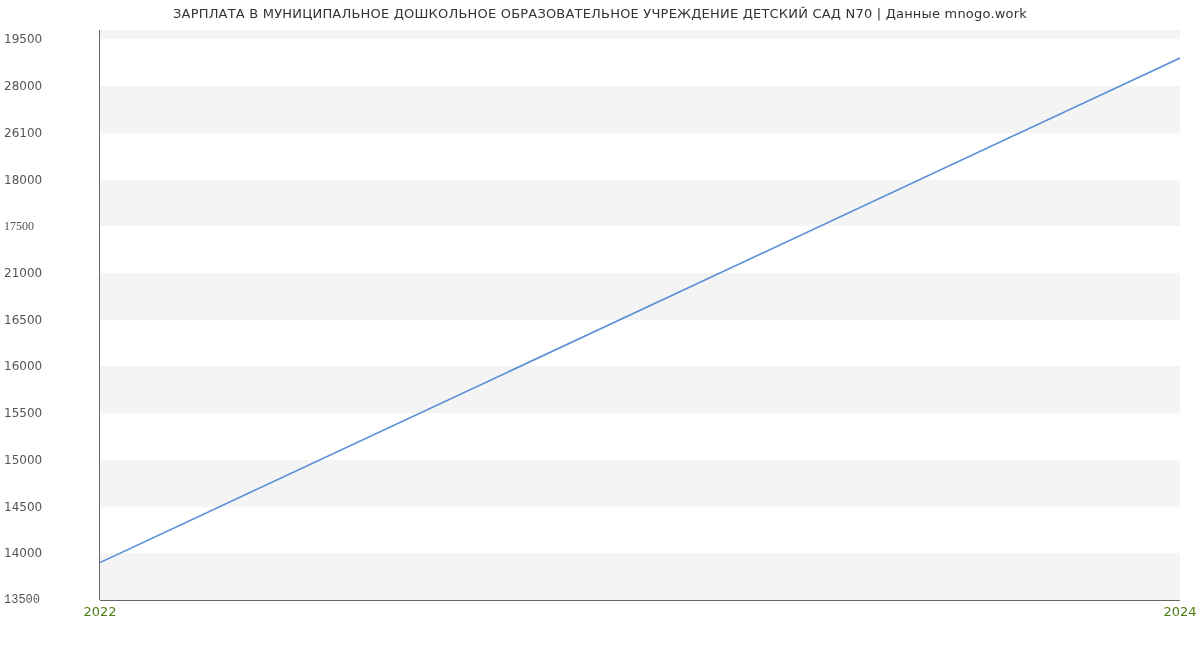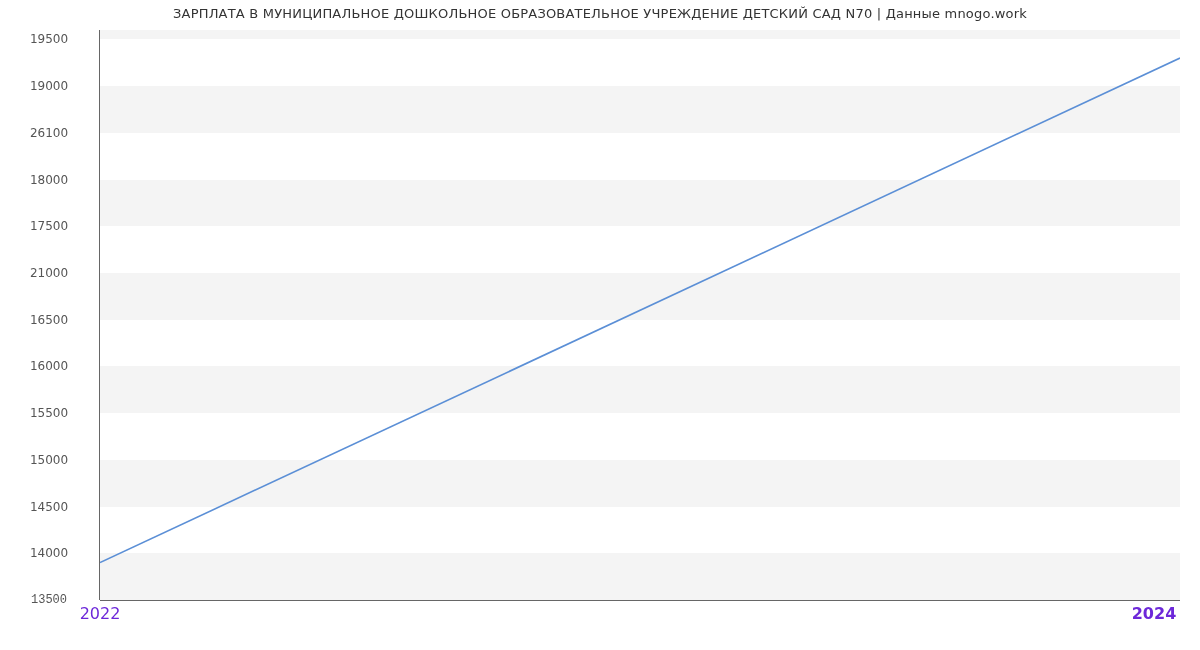--- a/index.html
+++ b/index.html
@@ -38,30 +38,30 @@
   .grid-band {
     position: absolute;
     left: 0;
     width: 100%;
     background: #ffffff;
   }
   .y-tick-label {
     position: absolute;
     right: 1106px; 
     width: 90px;
-    text-align: center;
+    text-align: left;
     font-size: 12px;
     color: #555;
     transform: translateY(-50%);
   }
   .x-tick-label {
     position: absolute;
     top: 604px; 
-    font-size: 16px;
-    color: #6d28d9;
+    font-size: 13px;
+    color: #4d7c0f;
     transform: translateX(-50%);
   }
   .axis-line {
     position: absolute;
     background: #666;
   }
   svg.line-layer {
     position: absolute;
     left: 0;
     top: 0;
@@ -90,20 +90,20 @@
   <div class="axis-line" id="y-axis-line" style="left: 99px; top: 30px; width: 1px; height: 570px;"></div>
   <div class="axis-line" id="x-axis-line" style="left: 100px; top: 600px; width: 1080px; height: 1px;"></div>
 <div class="y-tick-label" style="top: 600px; font-family: Liberation Mono, monospace;">13500</div>
     <div class="y-tick-label" style="top: 553.279px;">14000</div>
     <div class="y-tick-label" style="top: 506.557px;">14500</div>
     <div class="y-tick-label" style="top: 459.836px;">15000</div>
     <div class="y-tick-label" style="top: 413.115px;">15500</div>
     <div class="y-tick-label" style="top: 366.393px;">16000</div>
     <div class="y-tick-label" style="top: 319.672px;">16500</div>
     <div class="y-tick-label" style="top: 272.951px;">21000</div>
-    <div class="y-tick-label" style="top: 226.23px;">17500</div>
+    <div class="y-tick-label" style="top: 226.23px; font-family: Liberation Serif, serif;">17500</div>
     <div class="y-tick-label" style="top: 179.508px;">18000</div>
     <div class="y-tick-label" style="top: 132.787px;">26100</div>
-    <div class="y-tick-label" style="top: 86.0656px;">19000</div>
+    <div class="y-tick-label" style="top: 86.0656px;">28000</div>
     <div class="y-tick-label" style="top: 39.3443px;">19500</div>
     <div class="x-tick-label" style="left: 100px;">2022</div>
-    <div class="x-tick-label" style="left: 1154px; font-weight: bold;">2024</div>
+    <div class="x-tick-label" style="left: 1180px;">2024</div>
   </div>
 
 </body></html>

